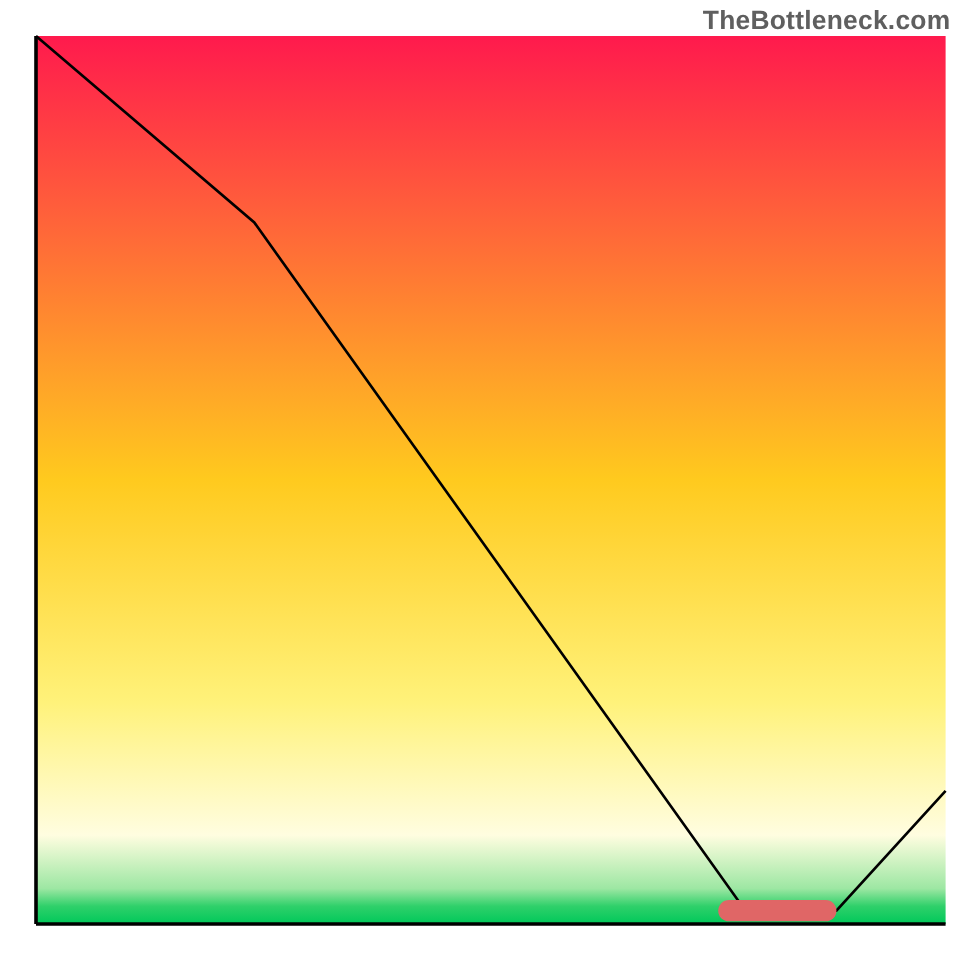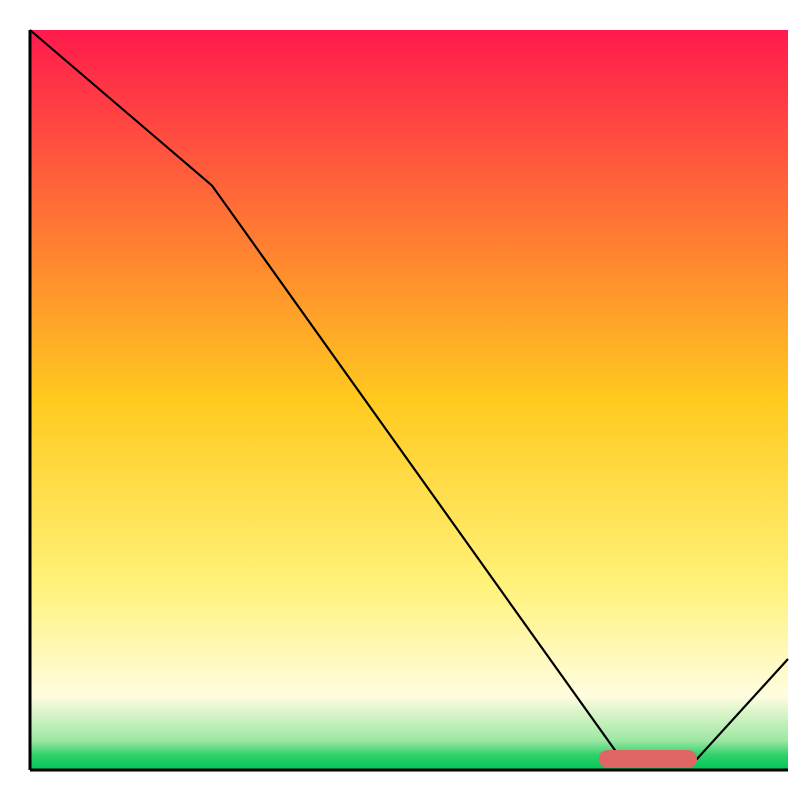--- a/index.html
+++ b/index.html
@@ -28,20 +28,21 @@
   svg {
     position: absolute;
     top: 0;
     left: 0;
   }
 </style>
 </head>
 <body>
 
 <div class="container">
+  <div class="watermark">TheBottleneck.com</div>
 
   <svg id="chart-svg" width="800" height="800">
     <defs>
       <linearGradient id="bg-grad" x1="0" y1="0" x2="0" y2="1">
           <stop offset="0%" stop-color="#ff1a4d"></stop>
           <stop offset="50%" stop-color="#ffca1e"></stop>
           <stop offset="75%" stop-color="#fff27a"></stop>
           <stop offset="90%" stop-color="#fffde0"></stop>
           <stop offset="96%" stop-color="#9de7a3"></stop>
           <stop offset="98%" stop-color="#2fd06a"></stop>

